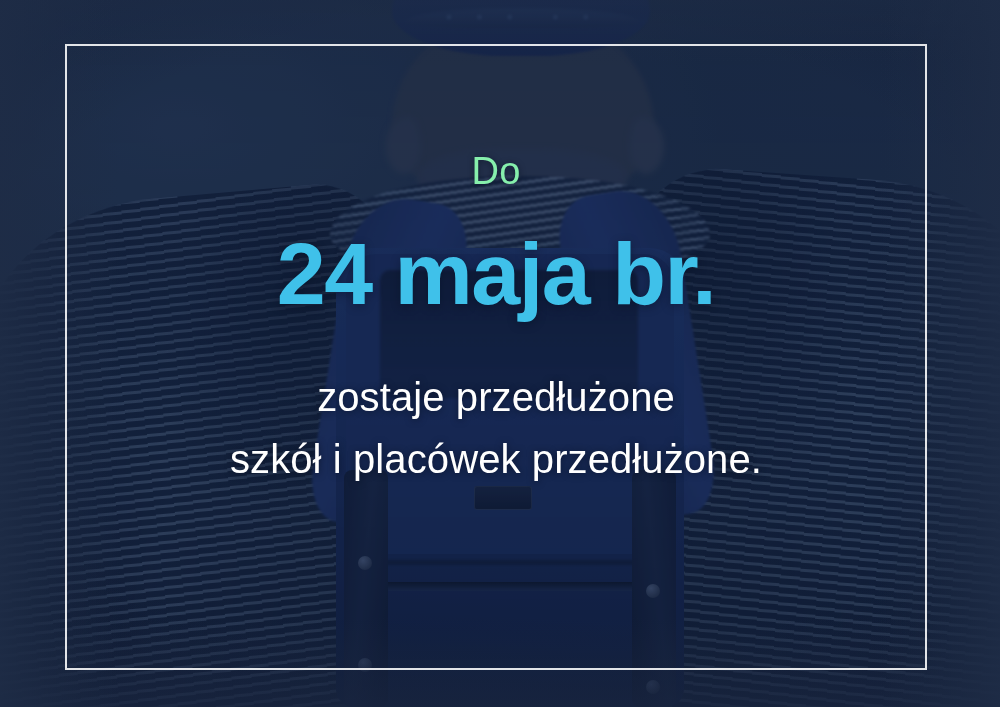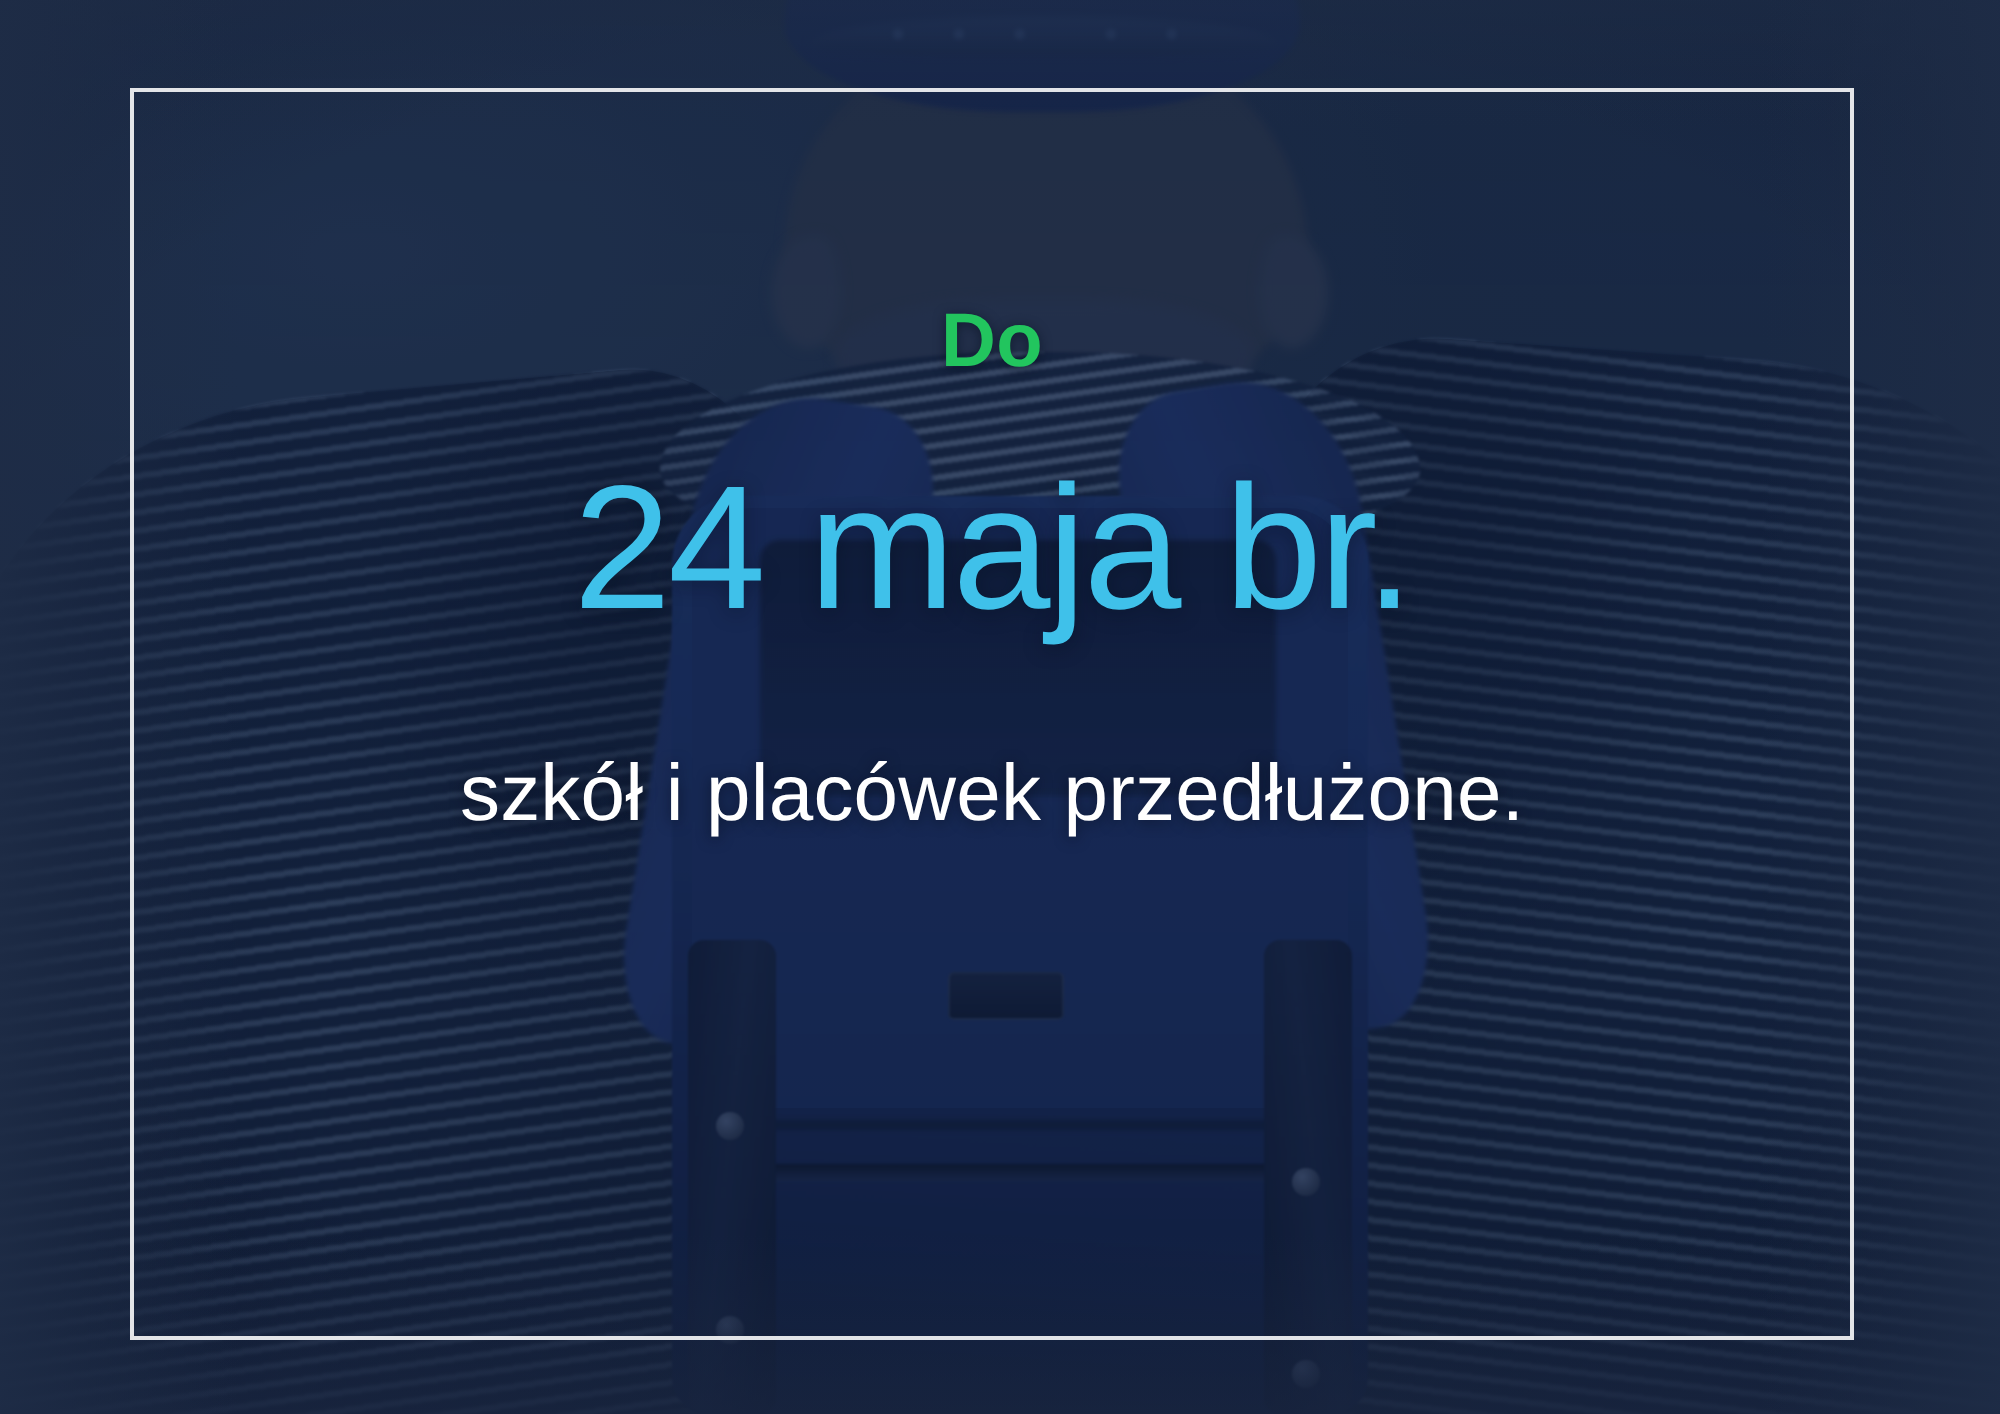--- a/index.html
+++ b/index.html
@@ -329,34 +329,34 @@
     box-sizing: border-box;
     display: flex;
     flex-direction: column;
     align-items: center;
     justify-content: flex-start;
     padding-top: 108px;
     text-align: center;
   }
 
   .kicker {
-    color: #22c55e;
+    color: #86efac;
     font-size: 38px;
     line-height: 1;
-    font-weight: 700;
+    font-weight: 400;
     letter-spacing: 0.2px;
     text-shadow: 0 1px 6px rgba(6,12,28,0.55);
   }
 
   .headline {
     margin-top: 40px;
     color: #3fc1ea;
     font-size: 88px;
     line-height: 1;
-    font-weight: 400;
+    font-weight: 700;
     letter-spacing: -1.5px;
     white-space: nowrap;
     text-shadow: 0 2px 10px rgba(6,12,28,0.38);
   }
 
   .body-lines {
     margin-top: 48px;
     color: #ffffff;
     font-size: 40px;
     line-height: 62px;
@@ -418,17 +418,18 @@
   </div>
 
   <div class="frame"></div>
 
   <div class="content">
     <div class="kicker">Do</div>
 
     <div class="headline">24 maja br.</div>
 
     <div class="body-lines">
+      <span class="bl">zostaje przedłużone</span>
       <span class="bl">szkół i placówek przedłużone.</span>
     </div>
   </div>
 
 </div>
 
 </body></html>

